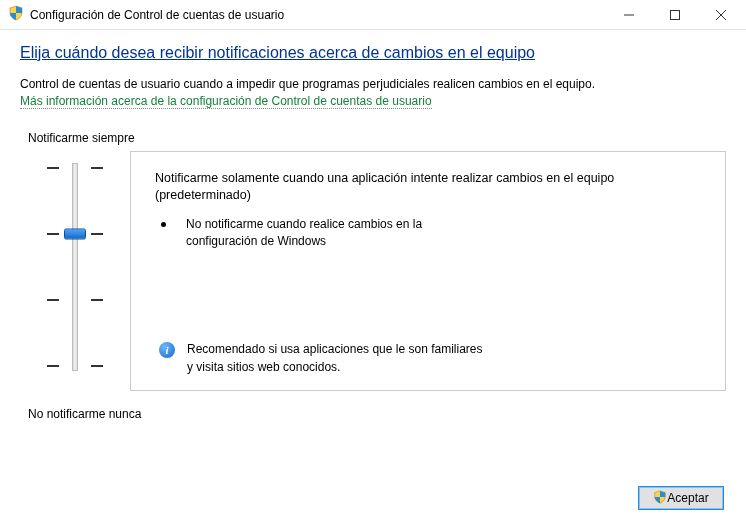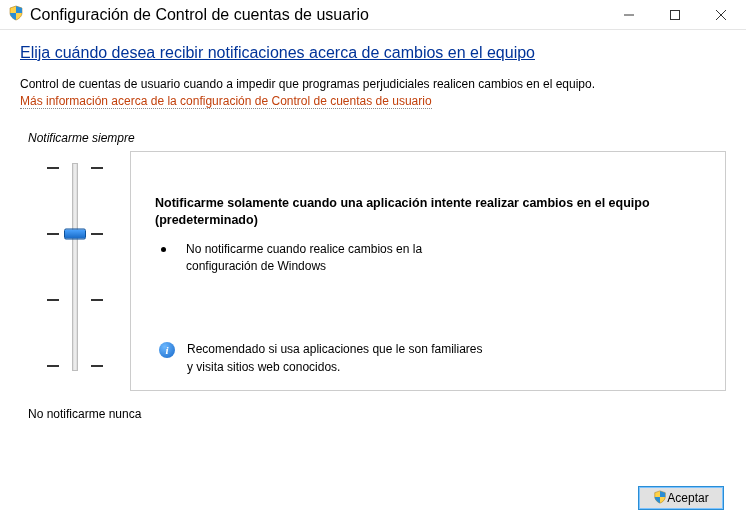--- a/index.html
+++ b/index.html
@@ -13,21 +13,21 @@
     color: #000;
   }
   .titlebar {
     height: 30px;
     display: flex;
     align-items: center;
     padding: 0 2px 0 8px;
     border-bottom: 1px solid #e5e5e5;
   }
   .titlebar .shield { margin-right: 6px; flex-shrink:0; }
-  .titlebar .title { flex: 1; font-size: 16px; }
+  .titlebar .title { flex: 1; font-size: 12px; }
   .winbtns { display: flex; }
   .winbtn {
     width: 46px; height: 30px;
     display: flex; align-items: center; justify-content: center;
     color: #333;
   }
   .winbtn svg { display:block; }
   .content {
     padding: 14px 20px 0 20px;
   }
@@ -37,31 +37,30 @@
     font-weight: 400;
     margin-bottom: 14px;
     text-decoration: underline;
   }
   .desc {
     font-size: 12px;
     line-height: 1.35;
     margin-bottom: 2px;
   }
   .link {
-    color: #c2410c;
+    color: #15803d;
     text-decoration: none;
     border-bottom: 1px dotted #888;
     display: inline-block;
     margin-bottom: 22px;
   }
   .topcap {
     font-size: 12px;
     margin-left: 8px;
     margin-bottom: 6px;
-    font-style: italic;
   }
   .midrow {
     display: flex;
     align-items: stretch;
   }
   .slidercol {
     width: 110px;
     flex-shrink: 0;
     display: flex;
     justify-content: center;
@@ -105,25 +104,24 @@
   }
   .panel {
     flex: 1;
     border: 1px solid #ccc;
     padding: 18px 24px 14px 24px;
     min-height: 240px;
     display: flex;
     flex-direction: column;
   }
   .ptitle {
-    font-weight: 700;
+    font-weight: 400;
     font-size: 12.5px;
     margin-bottom: 12px;
     line-height: 1.35;
-    margin-top: 25px;
   }
   .bulletrow {
     display: flex;
     gap: 20px;
     padding-left: 6px;
     margin-bottom: 12px;
   }
   .dot {
     width: 5px; height: 5px; background:#000; border-radius:50%;
     margin-top: 6px; flex-shrink:0;

